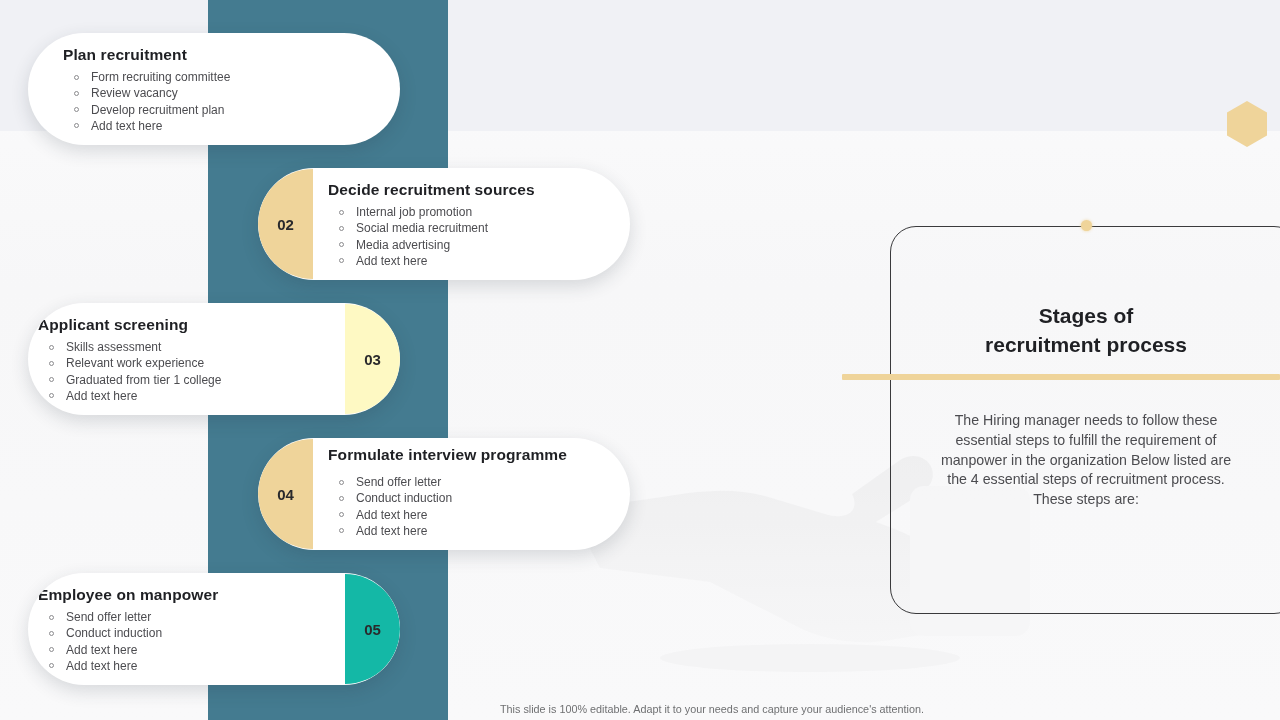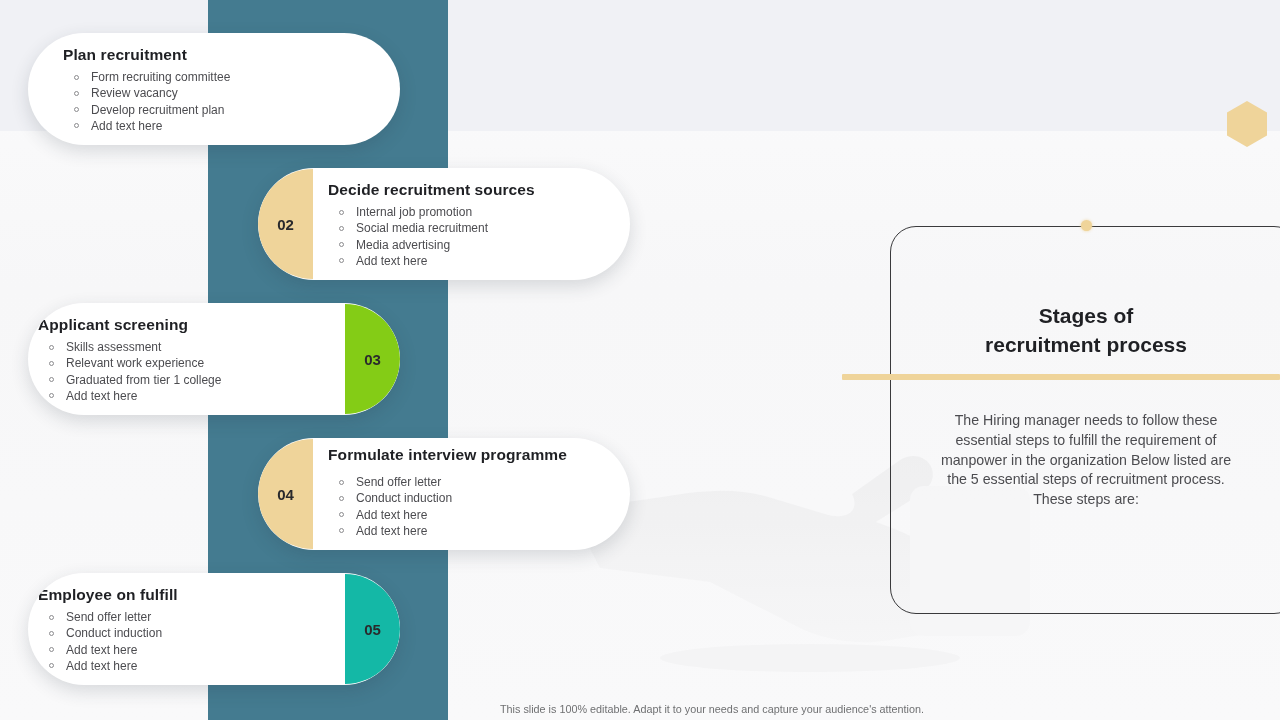--- a/index.html
+++ b/index.html
@@ -254,21 +254,21 @@
     <div class="card-title" style="left:70px; top:13px;">Decide recruitment sources</div>
     <ul class="card-list" style="left:79px; top:36px;">
       <li><span class="bullet"></span><span>Internal job promotion</span></li>
       <li><span class="bullet"></span><span>Social media recruitment</span></li>
       <li><span class="bullet"></span><span>Media advertising</span></li>
       <li><span class="bullet"></span><span>Add text here</span></li>
     </ul>
   </div>
 
   <div class="card" style="left:28px; top:303px; width:372px; height:112px;">
-    <div class="badge right" style="right:0; top:1px; background:#84cc16;">
+    <div class="badge right" style="right:0; top:1px; background:#fef9c3;">
       <span>03</span>
     </div>
     <div class="card-title" style="left:10px; top:13px;">Applicant screening</div>
     <ul class="card-list" style="left:19px; top:36px;">
       <li><span class="bullet"></span><span>Skills assessment</span></li>
       <li><span class="bullet"></span><span>Relevant work experience</span></li>
       <li><span class="bullet"></span><span>Graduated from tier 1 college</span></li>
       <li><span class="bullet"></span><span>Add text here</span></li>
     </ul>
   </div>
@@ -283,37 +283,37 @@
       <li><span class="bullet"></span><span>Conduct induction</span></li>
       <li><span class="bullet"></span><span>Add text here</span></li>
       <li><span class="bullet"></span><span>Add text here</span></li>
     </ul>
   </div>
 
   <div class="card" style="left:28px; top:573px; width:372px; height:112px;">
     <div class="badge right" style="right:0; top:1px; background:#14b8a6;">
       <span>05</span>
     </div>
-    <div class="card-title" style="left:10px; top:13px;">Employee on fulfill</div>
+    <div class="card-title" style="left:10px; top:13px;">Employee on manpower</div>
     <ul class="card-list" style="left:19px; top:36px;">
       <li><span class="bullet"></span><span>Send offer letter</span></li>
       <li><span class="bullet"></span><span>Conduct induction</span></li>
       <li><span class="bullet"></span><span>Add text here</span></li>
       <li><span class="bullet"></span><span>Add text here</span></li>
     </ul>
   </div>
 
   <div class="panel-border"></div>
   <div class="panel-dot"></div>
 
   <div class="panel-title">
     <div>Stages of</div>
     <div>recruitment process</div>
   </div>
 
   <div class="panel-rule"></div>
 
   <div class="panel-body">The Hiring manager needs to follow these essential steps to fulfill the requirement of manpower in the organization
-Below listed are the 5 essential steps of recruitment process. These steps are:</div>
+Below listed are the 4 essential steps of recruitment process. These steps are:</div>
 
   <div class="footer">This slide is 100% editable. Adapt it to your needs and capture your audience's attention.</div>
 
 </div>
 
 </body></html>

